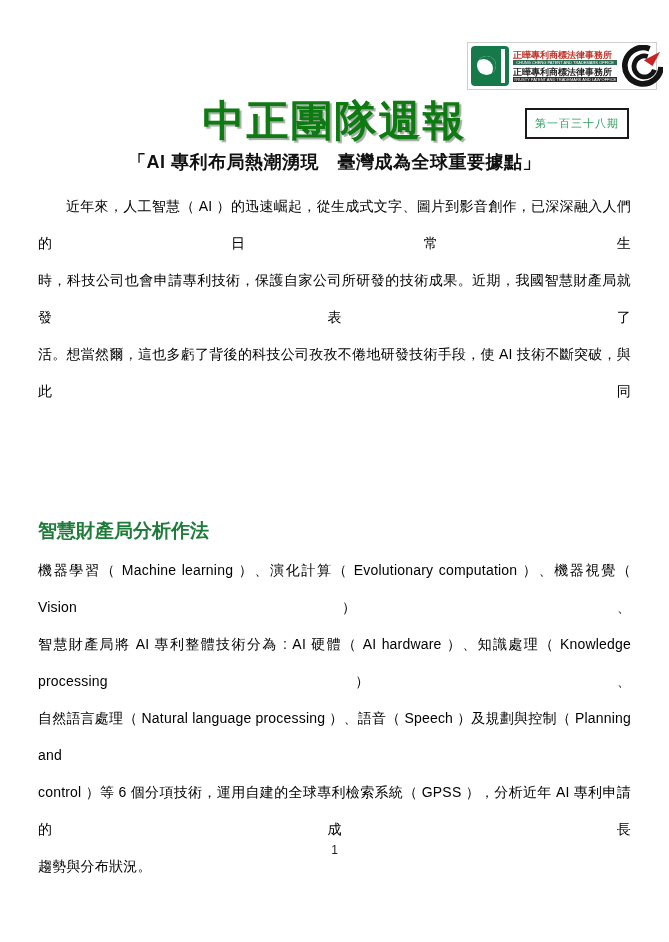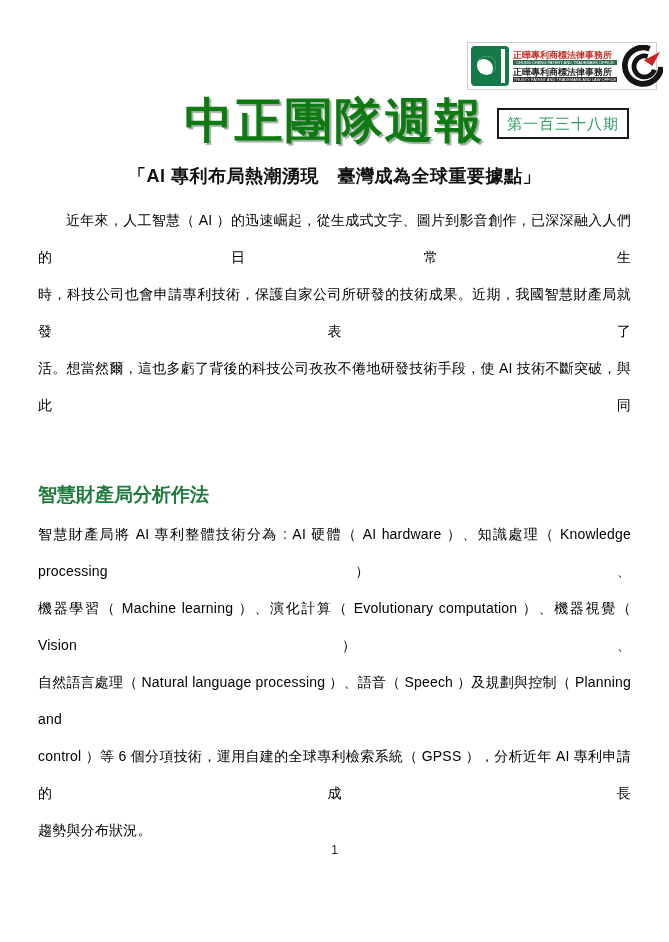--- a/index.html
+++ b/index.html
@@ -38,37 +38,37 @@
   .logo-zh1 { color:#c03127; font-weight:bold; font-size:9px; line-height:10px; white-space:nowrap; letter-spacing:0px; }
   .logo-en1 { background:#2c6a52; color:#fff; font-size:4px; line-height:5px; text-align:center; white-space:nowrap; overflow:hidden; }
   .logo-zh2 { color:#1e1e1e; font-weight:bold; font-size:9px; line-height:10px; white-space:nowrap; margin-top:2px; }
   .logo-en2 { background:#2b2b2b; color:#fff; font-size:4px; line-height:5px; text-align:center; white-space:nowrap; overflow:hidden; }
   .logo-swoosh { flex:0 0 auto; width:42px; height:42px; }
 
   
   .title {
     margin:0; padding-top:96px;
     text-align:center;
-    font-size:48px; line-height:50px; font-weight:bold;
+    font-size:42px; line-height:50px; font-weight:bold;
     color:#0d7a12;
     text-shadow:2px 2px 1px rgba(45,75,45,0.45);
     letter-spacing:2px;
   }
   .issue-badge {
     position:absolute; top:108px; right:40px;
     border:2px solid #1a1a1a;
     color:#2f9e5f;
-    font-size:15px; line-height:15px;
+    font-size:11px; line-height:15px;
     padding:6px 8px;
     letter-spacing:1px;
     background:#fff;
   }
 
   .headline {
-    margin:18px 0 0 0;
+    margin:4px 0 0 0;
     text-align:center;
     font-size:18px; font-weight:bold; color:#111;
     letter-spacing:0.5px;
   }
 
   
   .content { padding:0 38px; }
   .tline {
     font-size:14px; line-height:37px;
     text-align:justify; text-align-last:justify;
@@ -77,21 +77,21 @@
   }
   .tline.flush { text-align-last:left; }
   .tline.indent { text-indent:2em; }
 
   .intro { margin-top:14px; }
 
   .section-heading {
     margin:0; font-size:19px; line-height:26px; font-weight:bold;
     color:#1e7b3a;
   }
-  .sh1 { margin-top:58px; }
+  .sh1 { margin-top:108px; }
   .section-body { margin-top:8px; }
 
   .page-number {
     position:absolute; left:0; right:0; top:843px;
     text-align:center; font-size:12px; color:#222;
   }
 </style>
 </head>
 <body>
 
@@ -120,22 +120,22 @@
   <div class="content">
 
     <div class="intro">
       <div class="tline indent">近年來，人工智慧（ AI ）的迅速崛起，從生成式文字、圖片到影音創作，已深深融入人們的日常生</div>
       <div class="tline">時，科技公司也會申請專利技術，保護自家公司所研發的技術成果。近期，我國智慧財產局就發表了</div>
       <div class="tline">活。想當然爾，這也多虧了背後的科技公司孜孜不倦地研發技術手段，使 AI 技術不斷突破，與此同</div>
     </div>
 
     <h2 class="section-heading sh1">智慧財產局分析作法</h2>
     <div class="section-body">
+      <div class="tline">機器學習（ Machine learning ）、演化計算（ Evolutionary computation ）、機器視覺（ Vision ）、</div>
       <div class="tline">智慧財產局將 AI 專利整體技術分為 : AI 硬體（ AI hardware ）、知識處理（ Knowledge processing）、</div>
-      <div class="tline">機器學習（ Machine learning ）、演化計算（ Evolutionary computation ）、機器視覺（ Vision ）、</div>
       <div class="tline">自然語言處理（ Natural language processing ）、語音（ Speech ）及規劃與控制（ Planning and</div>
       <div class="tline">control ）等 6 個分項技術，運用自建的全球專利檢索系統（ GPSS ），分析近年 AI 專利申請的成長</div>
       <div class="tline flush">趨勢與分布狀況。</div>
     </div>
 
   </div>
 
   <div class="page-number">1</div>
 
 </div>

